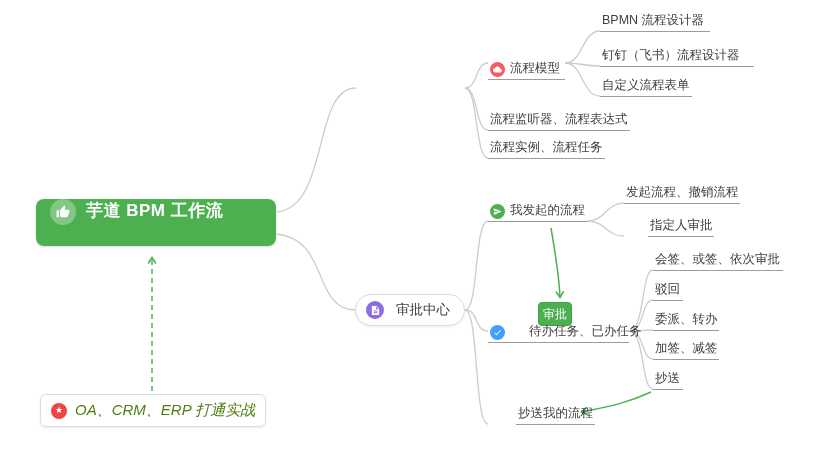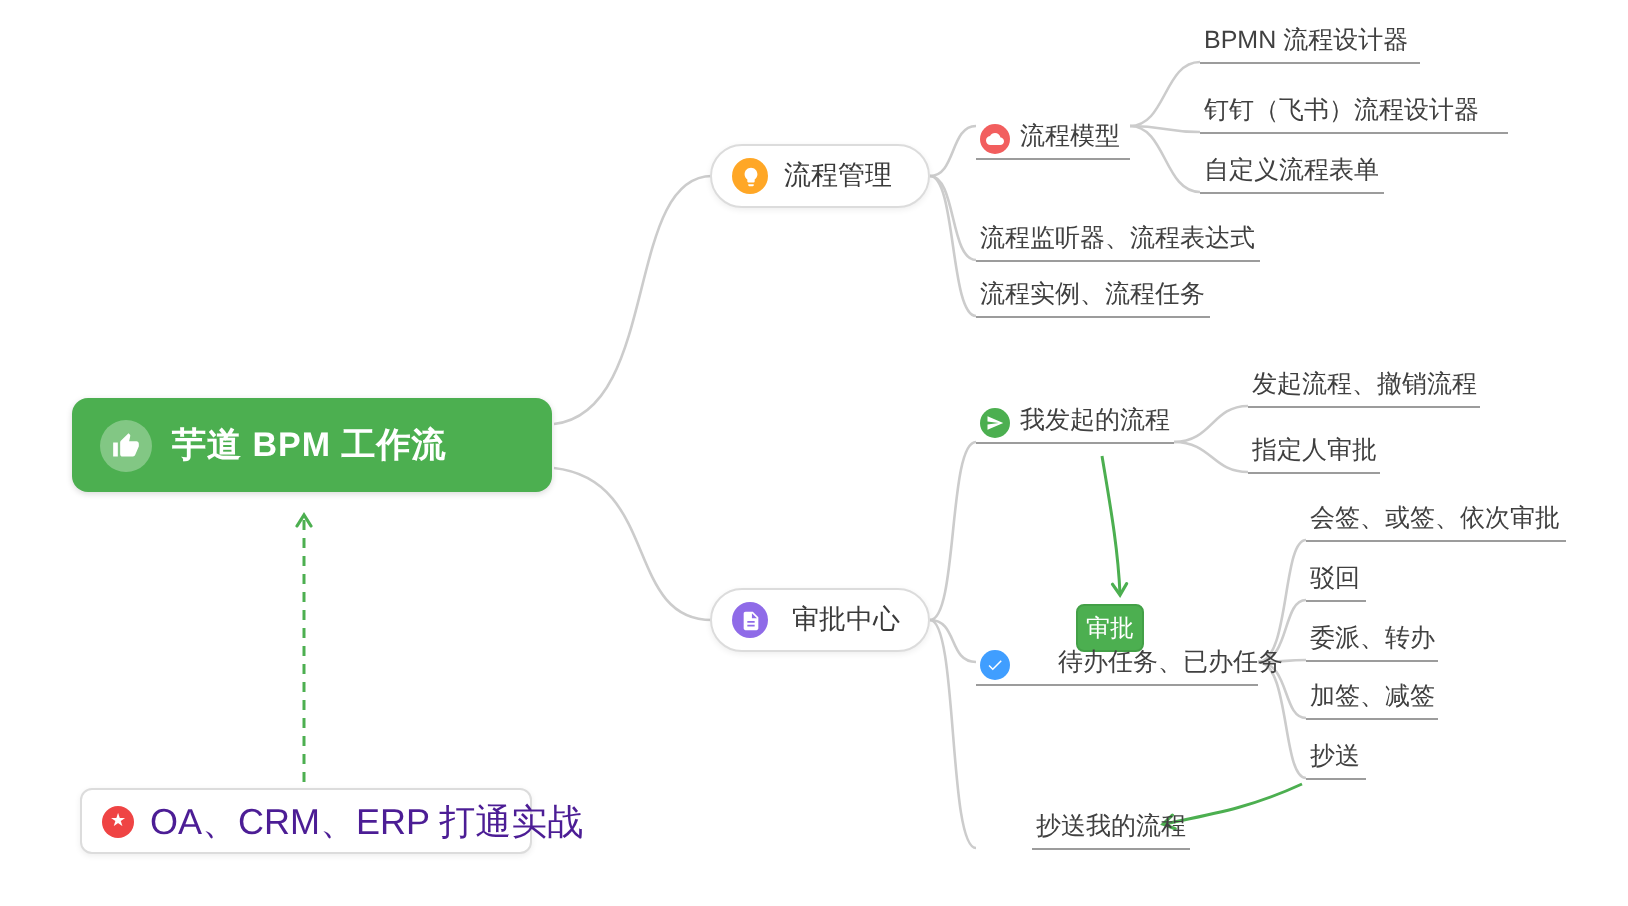--- a/index.html
+++ b/index.html
@@ -16,21 +16,21 @@
   }
   html,body{margin:0;padding:0;background:#fff;}
   body{font-family:"Liberation Sans","DejaVu Sans",sans-serif;}
   .canvas{position:relative;width:814px;height:453px;background:#ffffff;overflow:hidden;}
   .links{position:absolute;left:0;top:0;}
 
   
   .root-node{
     position:absolute;left:36px;top:199px;width:240px;height:47px;
     background:var(--accent-green);border-radius:8px;
-    display:flex;align-items:center;gap:10px;padding:0 14px;box-sizing:border-box;
+    display:flex;align-items:flex-start;gap:10px;padding:0 14px;box-sizing:border-box;
     box-shadow:0 1px 3px rgba(0,0,0,.15);cursor:pointer;
   }
   .root-icon{
     width:26px;height:26px;border-radius:50%;background:rgba(255,255,255,.3);
     display:flex;align-items:center;justify-content:center;flex:0 0 auto;
   }
   .root-label{color:#fff;font-size:17px;font-weight:600;white-space:nowrap;letter-spacing:.5px;}
 
   
   .pill{
@@ -55,21 +55,21 @@
   }
   .leaf-label{font-size:12.5px;color:var(--text-dark);white-space:nowrap;}
 
   
   .annotation-node{
     position:absolute;left:40px;top:394px;width:226px;height:33px;
     background:#fff;border:1px solid var(--node-border);border-radius:6px;
     display:flex;align-items:center;gap:8px;padding:0 10px;box-sizing:border-box;
     box-shadow:0 1px 3px rgba(0,0,0,.07);cursor:pointer;
   }
-  .annotation-label{font-size:18px;color:#4c1d95;white-space:nowrap;}
+  .annotation-label{font-size:15px;color:#4d7c0f;white-space:nowrap;font-style:italic;}
   .star-glyph{color:#fff;font-size:9px;line-height:1;}
 
   
   .edge-badge{
     position:absolute;left:538px;top:254px;width:34px;height:24px;
     background:var(--accent-green);border:1px solid #43a047;border-radius:4px;
     color:#fff;font-size:12px;display:flex;align-items:center;justify-content:center;
     box-sizing:border-box;cursor:pointer;margin-top:48px;
   }
 </style>
@@ -120,28 +120,20 @@
     <span class="root-label">芋道 BPM 工作流</span>
   </div>
 
   <div class="annotation-node">
     <span class="icon-circle" style="width:16px;height:16px;background:var(--icon-star-red);">
       <span class="star-glyph">★</span>
     </span>
     <span class="annotation-label">OA、CRM、ERP 打通实战</span>
   </div>
 
-  <div class="pill" style="left:355px;top:72px;">
-    <span class="icon-circle md" style="background:var(--icon-orange);">
-      <svg width="11" height="11" viewBox="0 0 24 24">
-          <path fill="#ffffff" d="M9 21c0 .55.45 1 1 1h4c.55 0 1-.45 1-1v-1H9v1zm3-19C8.14 2 5 5.14 5 9c0 2.38 1.19 4.47 3 5.74V17c0 .55.45 1 1 1h6c.55 0 1-.45 1-1v-2.26c1.81-1.27 3-3.36 3-5.74 0-3.86-3.14-7-7-7z"></path>
-        </svg>
-    </span>
-    <span class="pill-label">流程管理</span>
-  </div>
 
   <div class="leaf" style="left:488px;top:43px;width:77px;margin-top:16px;">
     <span class="icon-circle sm" style="background:var(--icon-red);">
       <svg width="9" height="9" viewBox="0 0 24 24">
           <path fill="#ffffff" d="M19.35 10.04C18.67 6.59 15.64 4 12 4 9.11 4 6.6 5.64 5.35 8.04 2.34 8.36 0 10.91 0 14c0 3.31 2.69 6 6 6h13c2.76 0 5-2.24 5-5 0-2.64-2.05-4.78-4.65-4.96z"></path>
         </svg>
     </span>
     <span class="leaf-label">流程模型</span>
   </div>
   <div class="leaf" style="left:600px;top:11px;width:110px;">
@@ -174,21 +166,21 @@
     <span class="icon-circle sm" style="background:var(--accent-green);">
       <svg width="9" height="9" viewBox="0 0 24 24">
           <path fill="#ffffff" d="M2.01 21L23 12 2.01 3 2 10l15 2-15 2z"></path>
         </svg>
     </span>
     <span class="leaf-label">我发起的流程</span>
   </div>
   <div class="leaf" style="left:624px;top:183px;width:116px;">
     <span class="leaf-label">发起流程、撤销流程</span>
   </div>
-  <div class="leaf" style="left:624px;top:216px;width:66px;">
+  <div class="leaf" style="left:648px;top:216px;width:66px;">
     <span class="leaf-label">指定人审批</span>
   </div>
 
   <div class="edge-badge">审批</div>
 
   <div class="leaf" style="left:488px;top:322px;width:141px;gap:24px;">
     <span class="icon-circle sm" style="background:var(--icon-blue);">
       <svg width="9" height="9" viewBox="0 0 24 24">
           <path fill="#ffffff" d="M9 16.17L4.83 12l-1.42 1.41L9 19 21 7l-1.41-1.41z"></path>
         </svg>

